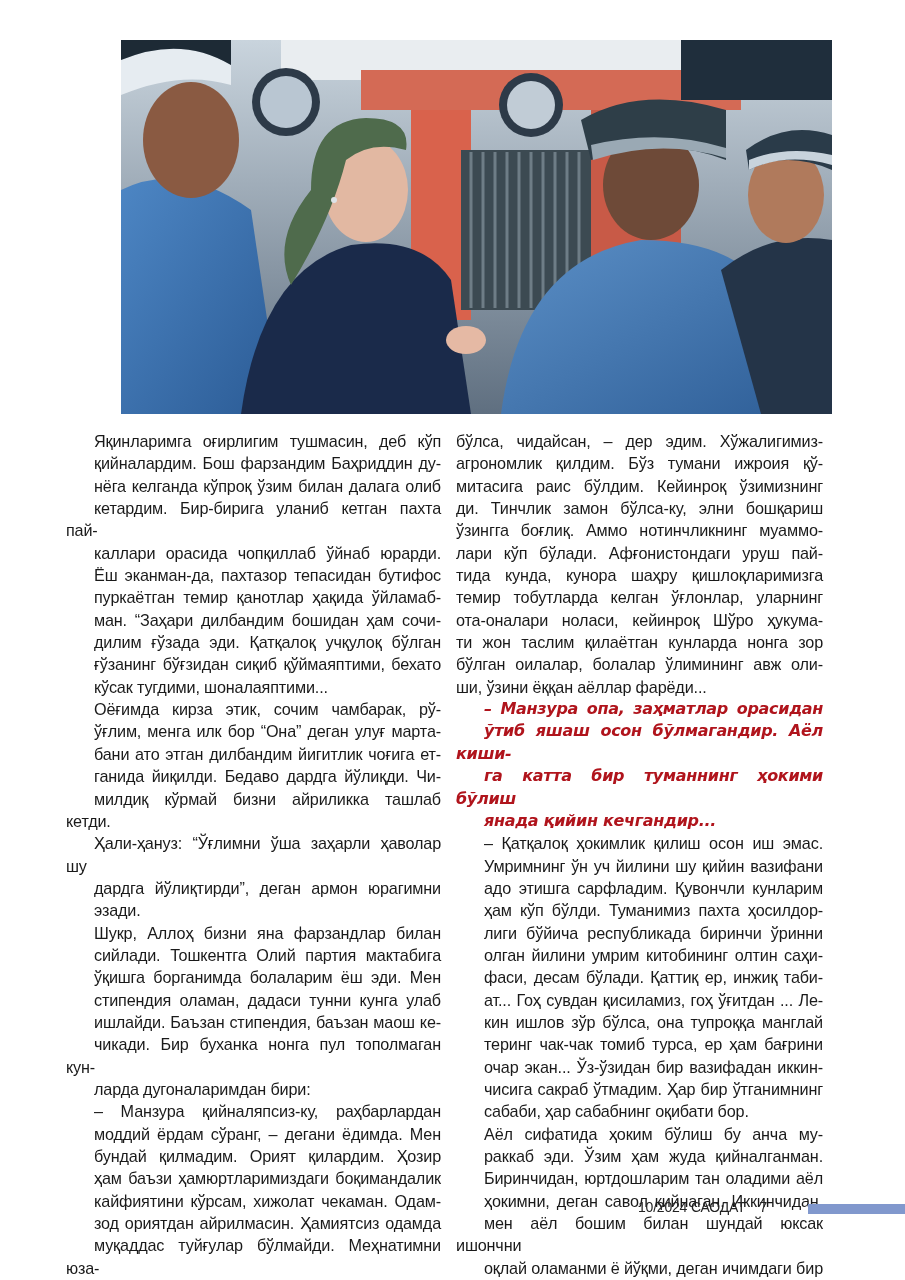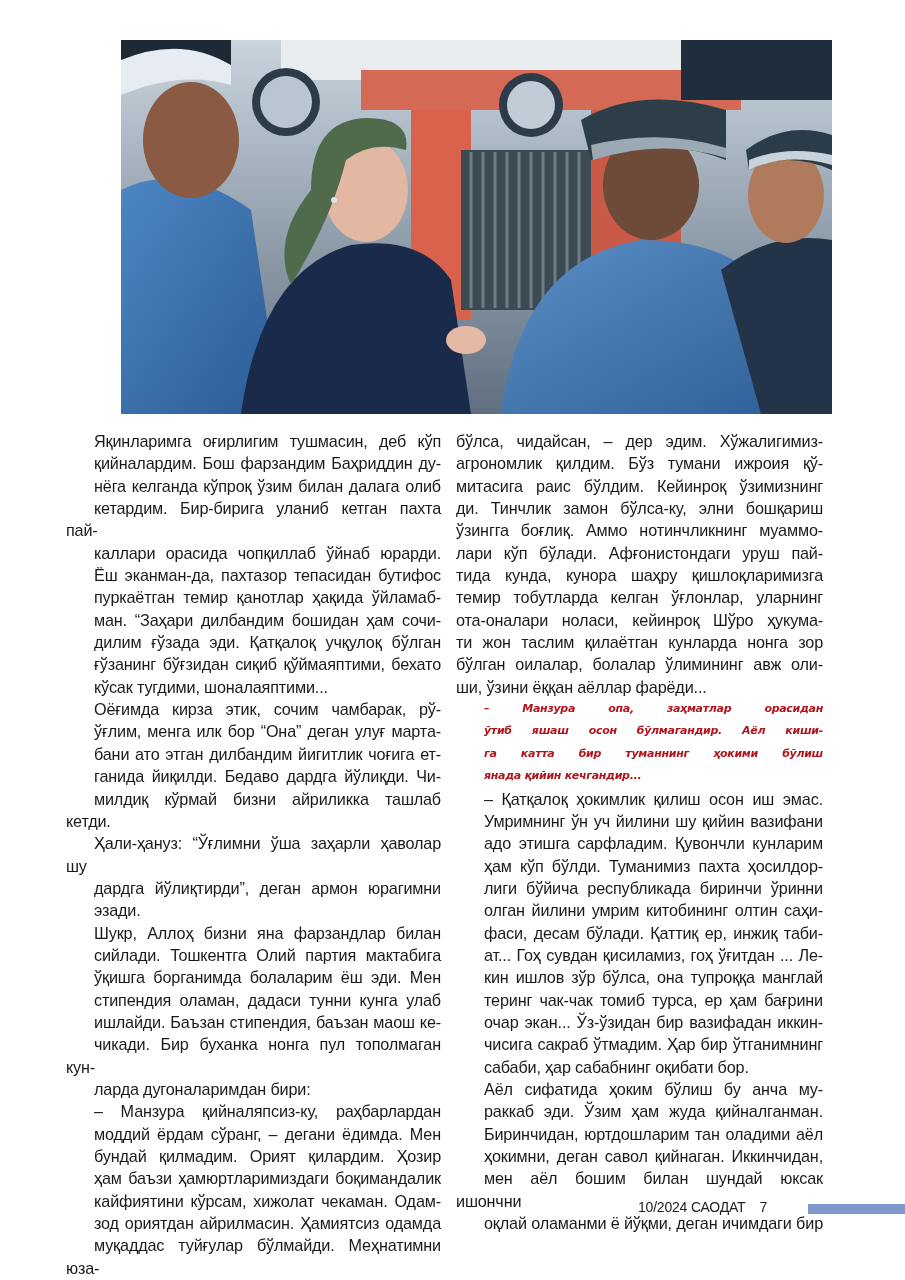--- a/index.html
+++ b/index.html
@@ -12,21 +12,21 @@
   .photo svg { display: block; width: 100%; height: 100%; }
 
   
   .col { position: absolute; top: 430px; font-size: 16.2px; line-height: 22.35px;
          text-align: justify; letter-spacing: -0.15px; }
   .col-left { left: 66px; width: 375px; }
   .col-right { left: 456px; width: 367px; }
   .col p { margin: 0; text-indent: 0; }
   .col p.indent { text-indent: 28px; }
   .col p.question { color: #b0141c; font-weight: bold; font-style: italic;
-                    font-family: "DejaVu Sans", sans-serif; font-size: 11px;
+                    font-family: "DejaVu Sans", sans-serif; font-size: 16px;
                     letter-spacing: -0.3px; text-indent: 28px; }
   .col .line { display: block; text-align: justify; text-align-last: justify; }
   .col .line.last { text-align-last: left; }
 
   
   .footer { position: absolute; top: 1199px; left: 638px; display: flex; align-items: center;
             font-size: 14px; color: #222; }
   .footer .issue { letter-spacing: -0.2px; }
   .footer .page-num { margin-left: 14px; }
   .footer-bar { position: absolute; top: 1204px; left: 808px; width: 97px; height: 10px;

